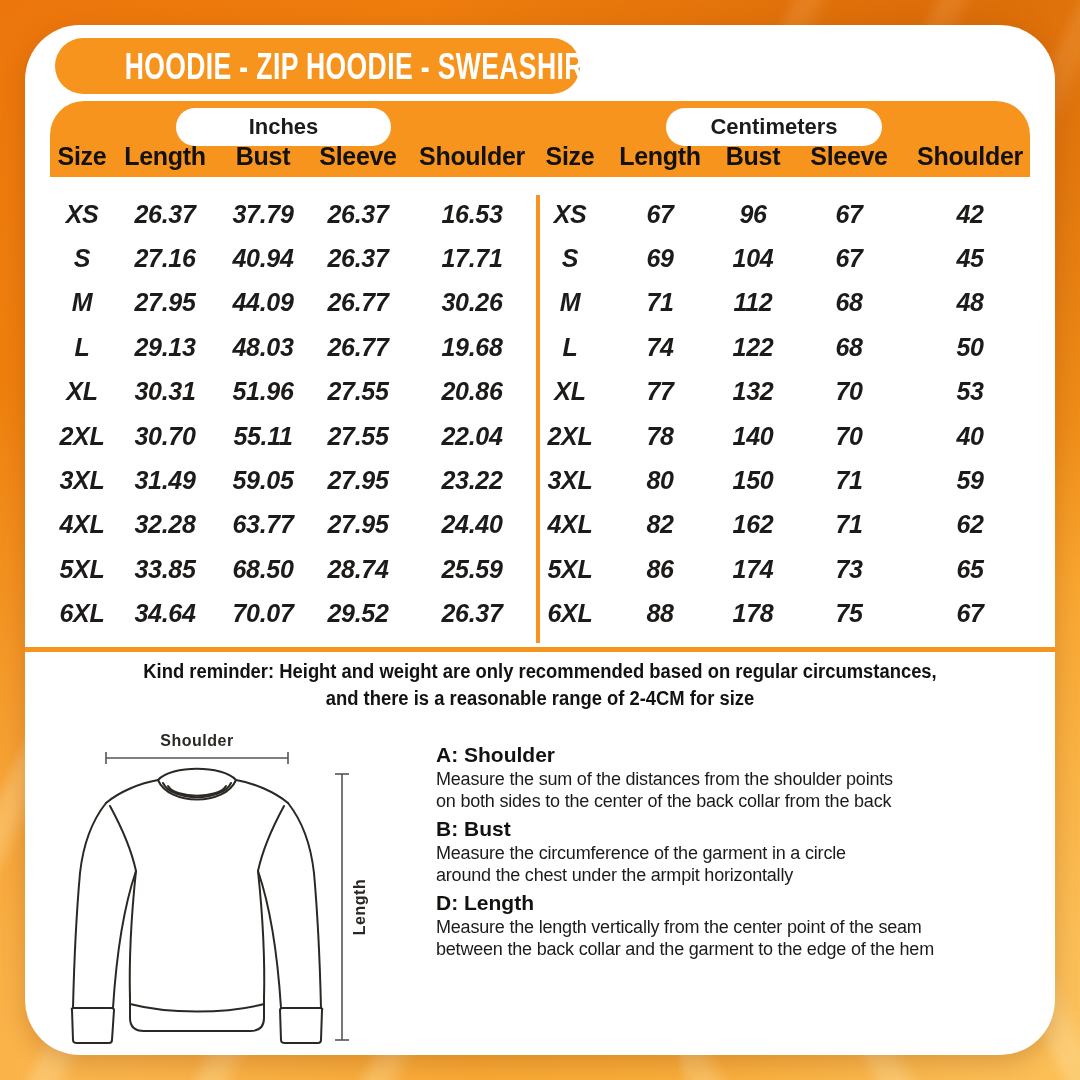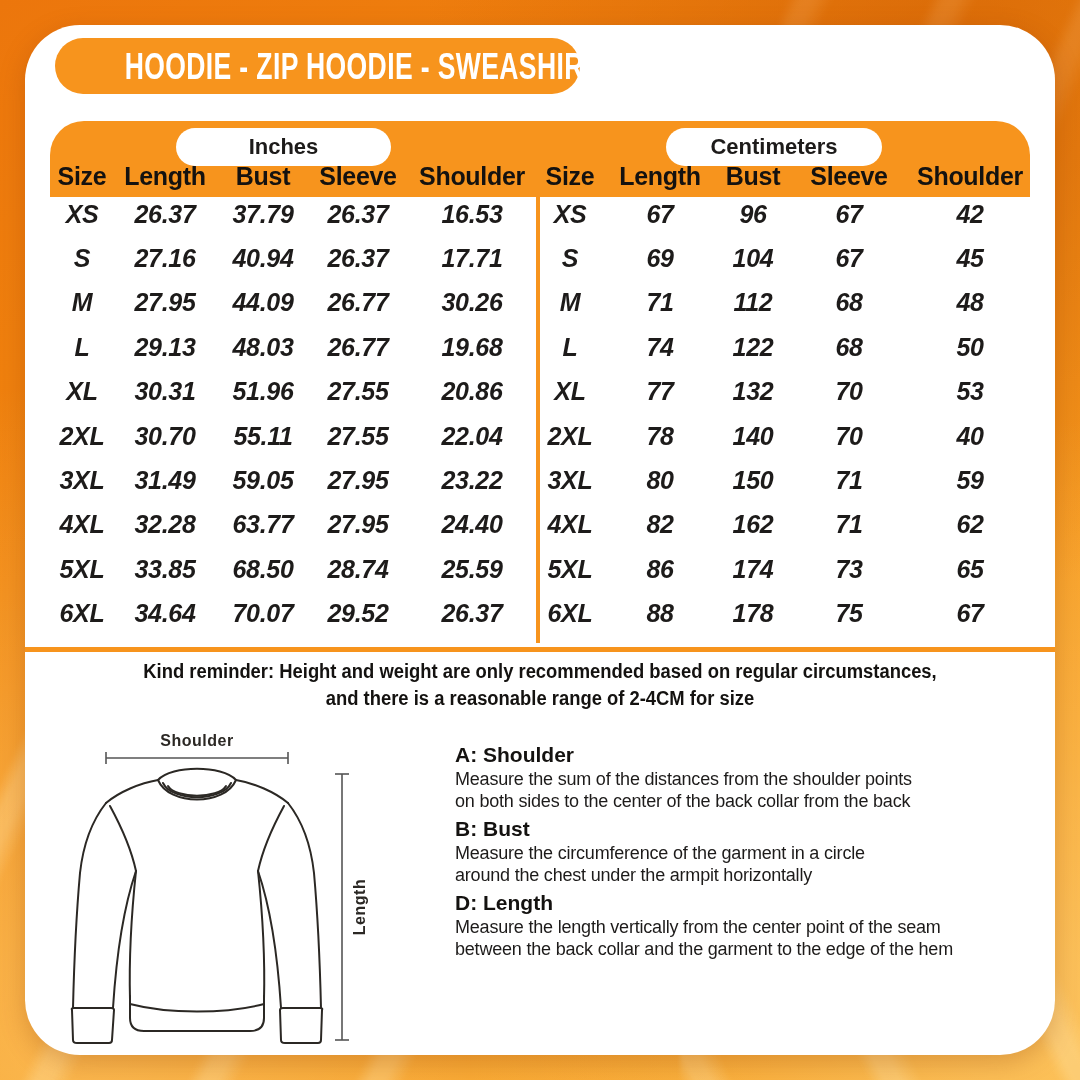--- a/index.html
+++ b/index.html
@@ -19,21 +19,21 @@
     background:repeating-linear-gradient(115deg, rgba(255,255,255,0) 0 40px, rgba(255,210,150,.3) 52px 64px, rgba(255,255,255,0) 82px 130px);}
 
   .card{position:absolute;inset:25px;background:#fff;border-radius:55px;
     box-shadow:0 8px 26px rgba(140,55,0,.28);}
 
   .title-pill{position:absolute;left:30px;top:13px;width:525px;height:56px;border-radius:28px;
     background:#F7941D;display:flex;align-items:center;justify-content:flex-start;}
   .title-pill span{color:#fff;font-size:34px;font-weight:bold;letter-spacing:.5px;white-space:nowrap;
     transform:scale(.78,1.08);transform-origin:center;}
 
-  .table-header{position:absolute;left:25px;top:96px;width:980px;height:76px;background:#F7941D;
+  .table-header{position:absolute;left:25px;top:76px;width:980px;height:76px;background:#F7941D;
     border-radius:34px 34px 0 0;}
   .unit-pill{position:absolute;top:7px;height:38px;background:#fff;border-radius:19px;
     display:flex;align-items:center;justify-content:center;font-size:22px;font-weight:bold;color:#1d1b1a;}
   .unit-pill.in{left:126px;width:215px;}
   .unit-pill.cm{left:616px;width:216px;}
 
   .cols{display:grid;grid-template-columns:64px 102px 94px 96px 132px 64px 116px 70px 122px 120px;}
   .header-grid{position:absolute;left:0;bottom:6px;width:980px;}
   .hcell{text-align:center;font-size:25px;font-weight:bold;color:#141210;letter-spacing:-.3px;}
 
@@ -43,21 +43,21 @@
   .v-divider{position:absolute;left:511px;top:170px;width:4px;height:448px;background:#F7941D;}
   .h-divider{position:absolute;left:0;right:0;top:622px;height:5px;background:#F7941D;}
 
   .reminder{position:absolute;left:0;top:633px;width:100%;text-align:center;color:#141210;
     font-size:20px;font-weight:bold;line-height:27px;transform:scaleX(.92);transform-origin:center;}
   .reminder div{white-space:nowrap;}
 
   .diagram{position:absolute;left:35px;top:693px;}
   .diagram text{font-size:16px;font-weight:bold;fill:#2b2824;letter-spacing:.5px;}
 
-  .instructions{position:absolute;left:430px;top:716px;width:580px;}
+  .instructions{position:absolute;left:411px;top:716px;width:580px;}
   .ins-sec{margin-bottom:3px;}
   .ins-sec:nth-child(3){margin-bottom:15px;}
   .ins-title{font-size:21px;font-weight:bold;color:#141210;line-height:27px;}
   .ins-text{font-size:18px;color:#1d1b1a;line-height:22px;letter-spacing:-.2px;white-space:pre;}
 </style>
 </head>
 <body>
 
 <div class="stage">
   <div class="streak s1"></div>

